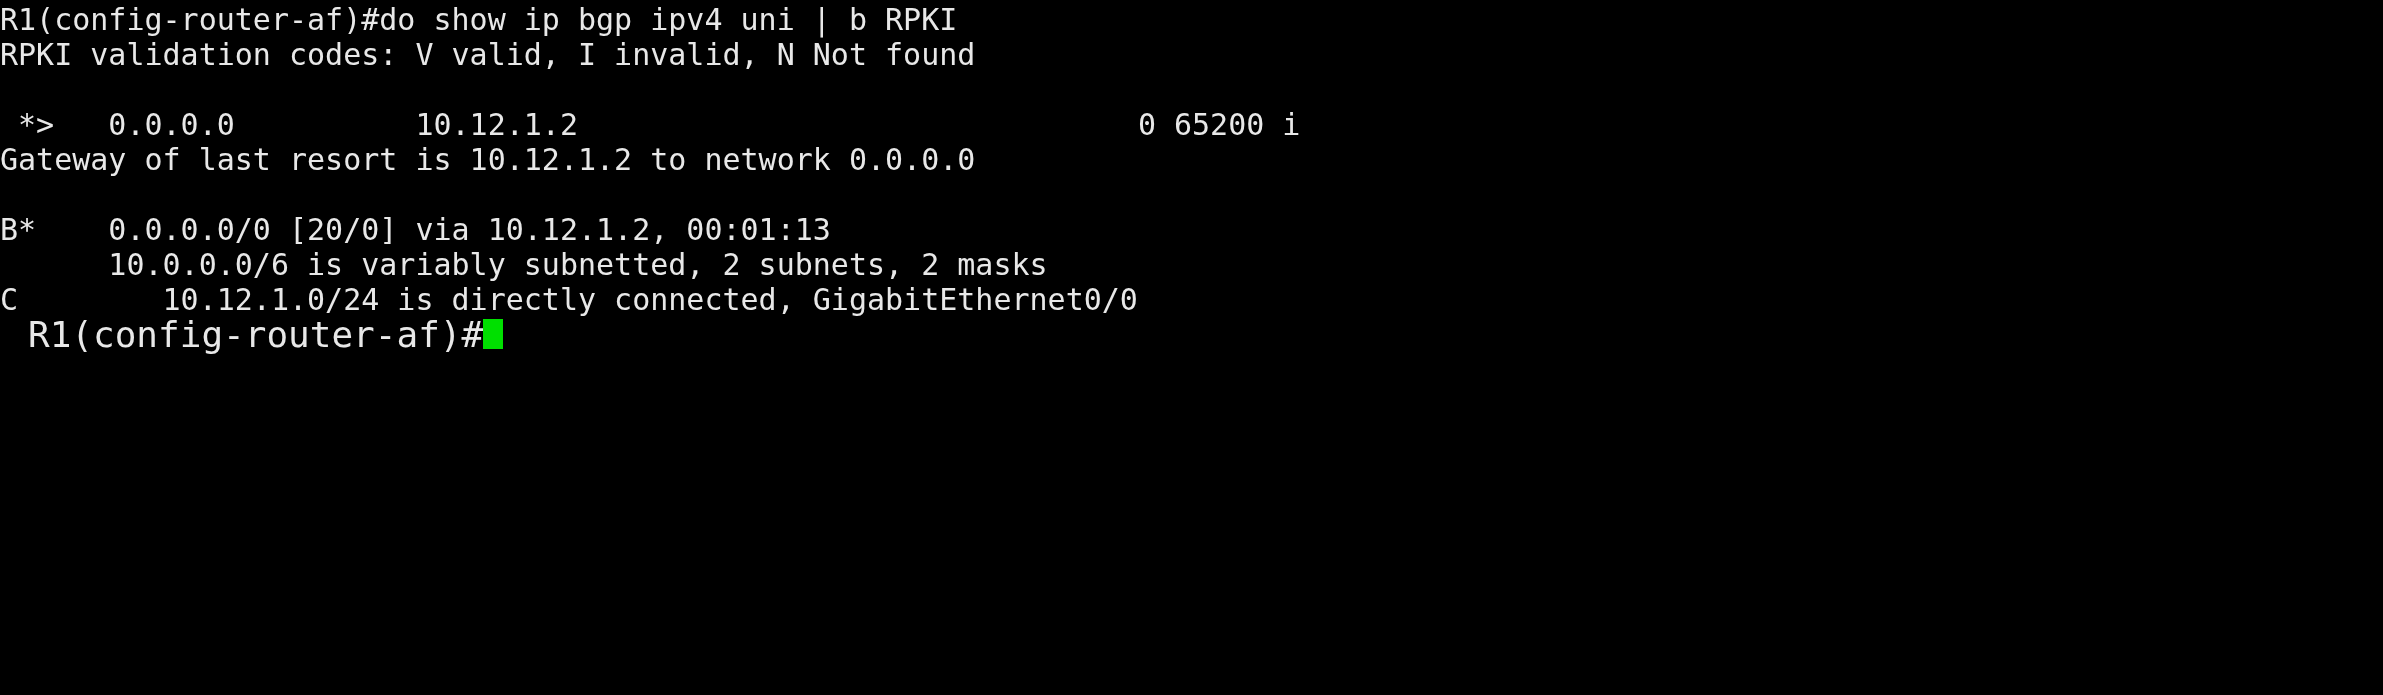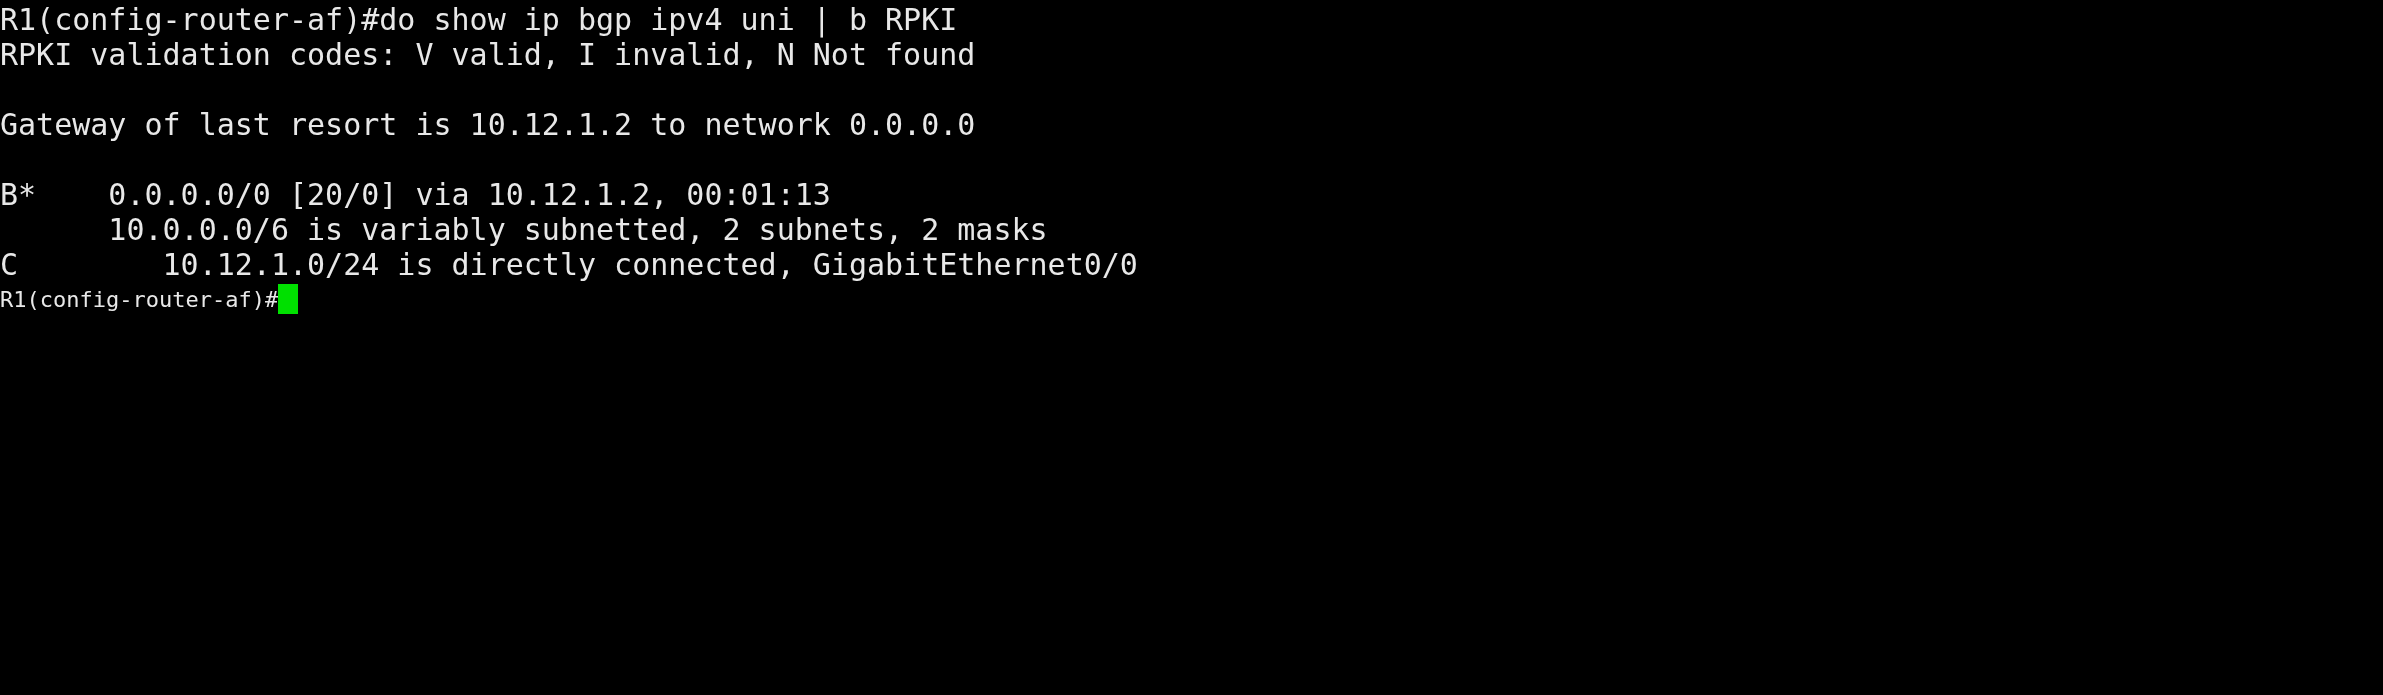--- a/index.html
+++ b/index.html
@@ -47,23 +47,24 @@
   }
   .cursor-line {
     white-space: pre;
     display: flex;
     align-items: center;
     height: 35px;
   }
   .cursor-text {
     white-space: pre;
     font-family: "DejaVu Sans Mono", "Liberation Mono", monospace;
-    font-size: 22px;
+    font-size: 36px;
     line-height: 35px;
     color: #e8e8e8;
+    padding-left: 28px;
   }
   .cursor-block {
     display: inline-block;
     width: 20px;
     height: 30px;
     background: #00e000;
     vertical-align: middle;
     margin-left: 0px;
     margin-top: -2px;
   }
@@ -74,20 +75,21 @@
 <div id="terminal" style="background: rgb(0, 0, 0); color: rgb(232, 232, 232);">
   <div class="screen">
 
     <div class="line">R1(config-router-af)#do show ip bgp ipv4 uni | b RPKI</div>
 
     <div class="line">RPKI validation codes: V valid, I invalid, N Not found</div>
 
     <div class="line blank"> </div>
 
 
+    <div class="line"> *&gt;   0.0.0.0          10.12.1.2                               0 65200 i</div>
 
 
     <div class="line">Gateway of last resort is 10.12.1.2 to network 0.0.0.0</div>
 
     <div class="line blank"> </div>
 
     <div class="line">B*    0.0.0.0/0 [20/0] via 10.12.1.2, 00:01:13</div>
 
     <div class="line">      10.0.0.0/6 is variably subnetted, 2 subnets, 2 masks</div>
 

